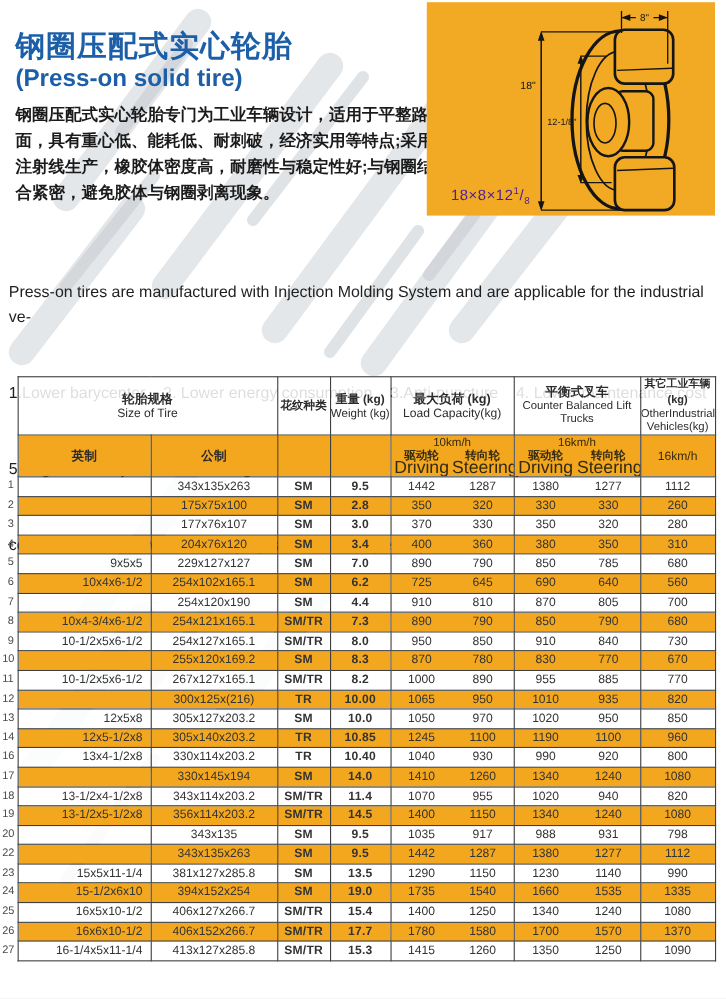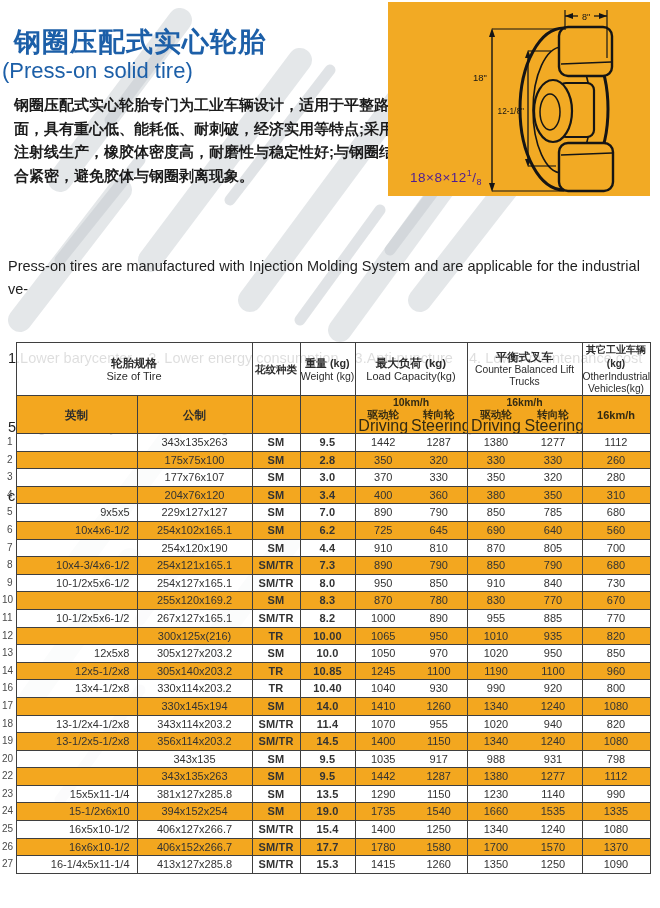--- a/index.html
+++ b/index.html
@@ -9,22 +9,22 @@
     font-family:"Liberation Sans", sans-serif; color:#222;
   }
   .bg-pattern { position:absolute; left:0; top:0; z-index:0; pointer-events:none; }
 
   
   .title-zh {
     position:absolute; left:14px; top:24px; z-index:2;
     font-size:27px; font-weight:bold; color:#1c5fa8; letter-spacing:1px;
   }
   .title-en {
-    position:absolute; left:2px; top:58px; z-index:2;
-    font-size:22px; font-weight:normal; color:#1c5fa8;
+    position:absolute; left:14px; top:58px; z-index:2;
+    font-size:22px; font-weight:bold; color:#1c5fa8;
   }
   .intro-zh {
     position:absolute; left:14px; top:93px; width:368px; z-index:2;
     font-size:15px; font-weight:600; line-height:23.5px; color:#1b1b1b;
     white-space:pre;
   }
 
   
   .diagram-box {
     position:absolute; left:388px; top:2px; width:262px; height:194px; z-index:2;
@@ -57,21 +57,21 @@
     font-size:10px; color:#4a4a4a; text-align:right; padding-right:3px; font-weight:normal;
   }
   .dtable thead tr.hA th { height:42px; background:rgba(255,255,255,0.85); vertical-align:middle; }
   .dtable thead tr.hB th { height:36px; background:#F3A71F; vertical-align:middle; }
   .dtable tbody td { height:16.6px; line-height:16.6px; }
   .dtable tbody tr:nth-child(odd)  td:not(.rownum) { background:rgba(255,255,255,0.85); }
   .dtable tbody tr:nth-child(even) td:not(.rownum) { background:#F3A71F; }
   .hzh { display:block; font-weight:bold; font-size:11.5px; line-height:14px; color:#2c2c2c; }
   .hen { display:block; font-weight:normal; font-size:11px; line-height:13px; color:#2c2c2c; }
   .hen-sm { display:block; font-weight:normal; font-size:10.3px; line-height:12px; color:#2c2c2c; }
-  .hspeed { display:block; font-size:10.5px; line-height:12px; font-weight:bold; color:#332a12; }
+  .hspeed { display:block; font-size:10.5px; line-height:12px; font-weight:normal; color:#332a12; }
   .hpair { display:block; line-height:12px; }
   .hpair .half { font-weight:bold; font-size:10.5px; color:#332a12; }
   .hpair.en .half { font-weight:normal; font-size:16px; }
   .half { display:inline-block; width:50%; text-align:center; }
   .c-imp { text-align:right !important; padding-right:7px !important; }
   .c-pat, .c-wt { letter-spacing:0.2px;font-weight:bold; }
 </style>
 </head>
 <body>
 

